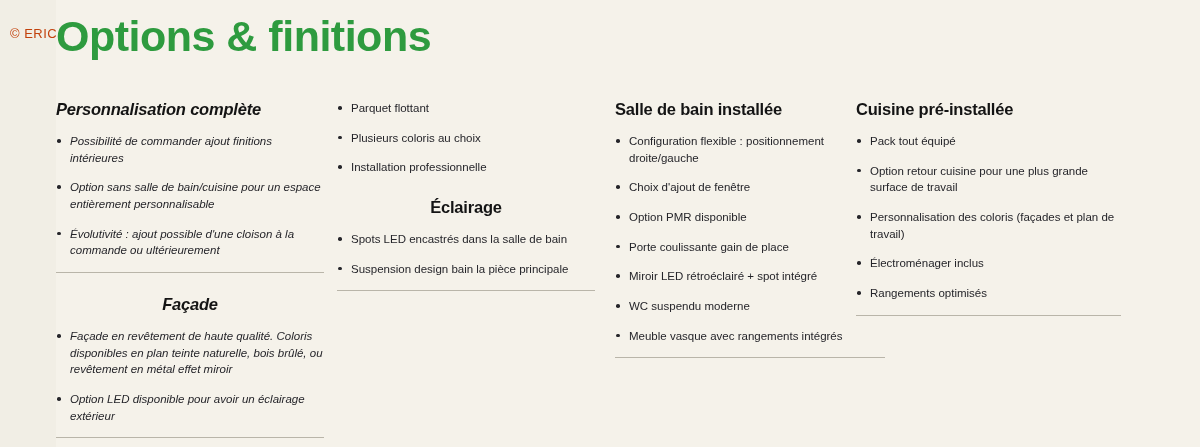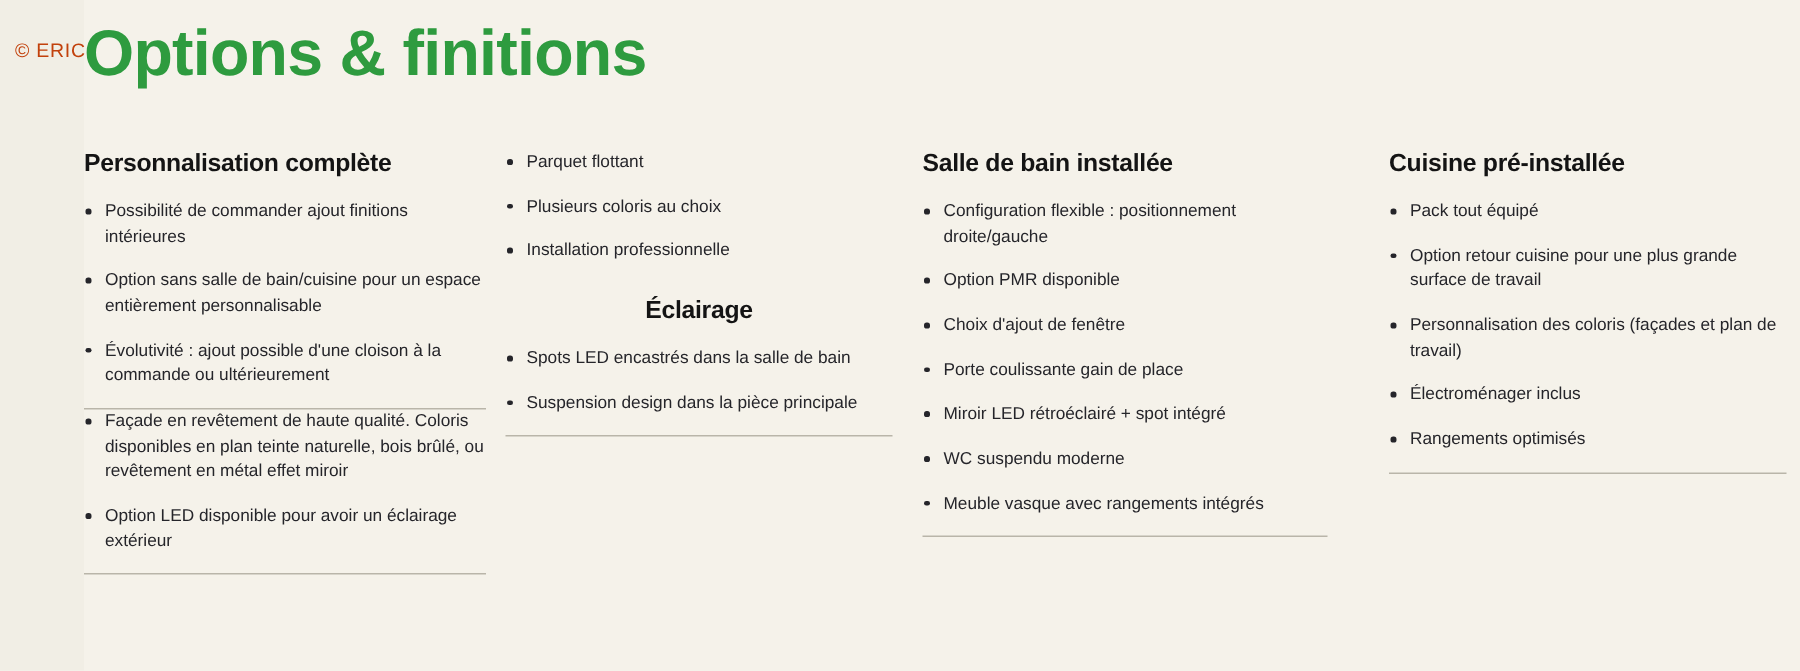--- a/index.html
+++ b/index.html
@@ -47,24 +47,24 @@
     color: #2e9b3f;
     letter-spacing: -0.5px;
     margin: 0;
     line-height: 1.15;
   }
 
   .colwrap {
     position: absolute;
     top: 100px;
   }
-  .c1 { left: 56px; width: 268px; }
+  .c1 { left: 56px; width: 268px; font-style: italic; }
   .c2 { left: 337px; width: 258px; }
   .c3 { left: 615px; width: 270px; }
-  .c4 { left: 926px; width: 265px; }
+  .c4 { left: 856px; width: 265px; }
 
   h2.section-title {
     font-size: 16.5px;
     font-weight: bold;
     margin: 0 0 14px 0;
     color: #141414;
     letter-spacing: -0.2px;
   }
   h2.section-title.second {
     margin-top: 22px;
@@ -113,48 +113,49 @@
 
   <div class="colwrap c1">
     <h2 class="section-title">Personnalisation complète</h2>
     <ul class="bullets">
       <li>Possibilité de commander ajout finitions intérieures</li>
       <li>Option sans salle de bain/cuisine pour un espace entièrement personnalisable</li>
       <li>Évolutivité : ajout possible d'une cloison à la commande ou ultérieurement</li>
     </ul>
     <div class="divider"></div>
 
+    <h2 class="section-title second">Façade</h2>
     <ul class="bullets">
       <li>Façade en revêtement de haute qualité. Coloris disponibles en plan teinte naturelle, bois brûlé, ou revêtement en métal effet miroir</li>
       <li>Option LED disponible pour avoir un éclairage extérieur</li>
     </ul>
     <div class="divider"></div>
   </div>
 
   <div class="colwrap c2">
     <ul class="bullets">
       <li>Parquet flottant</li>
       <li>Plusieurs coloris au choix</li>
       <li>Installation professionnelle</li>
     </ul>
 
     <h2 class="section-title second">Éclairage</h2>
     <ul class="bullets">
       <li>Spots LED encastrés dans la salle de bain</li>
-      <li>Suspension design dans la pièce principale</li>
+      <li>Suspension design bain la pièce principale</li>
     </ul>
     <div class="divider"></div>
   </div>
 
   <div class="colwrap c3">
     <h2 class="section-title">Salle de bain installée</h2>
     <ul class="bullets">
       <li>Configuration flexible : positionnement droite/gauche</li>
+      <li>Choix d'ajout de fenêtre</li>
       <li>Option PMR disponible</li>
-      <li>Choix d'ajout de fenêtre</li>
       <li>Porte coulissante gain de place</li>
       <li>Miroir LED rétroéclairé + spot intégré</li>
       <li>WC suspendu moderne</li>
       <li>Meuble vasque avec rangements intégrés</li>
     </ul>
     <div class="divider"></div>
   </div>
 
   <div class="colwrap c4">
     <h2 class="section-title">Cuisine pré-installée</h2>

